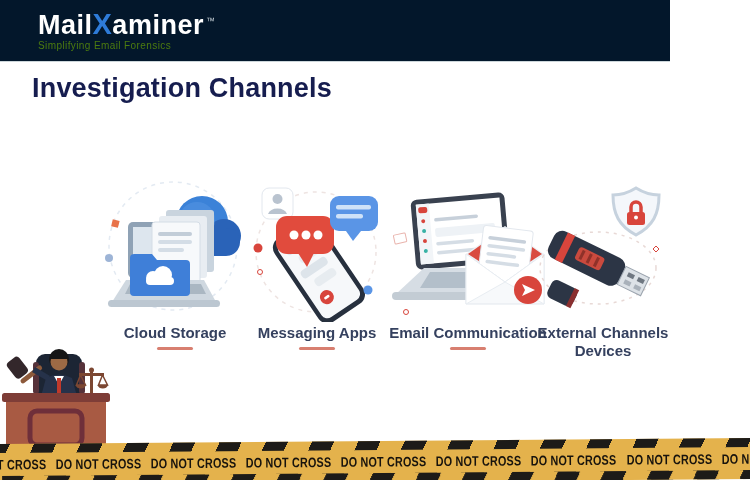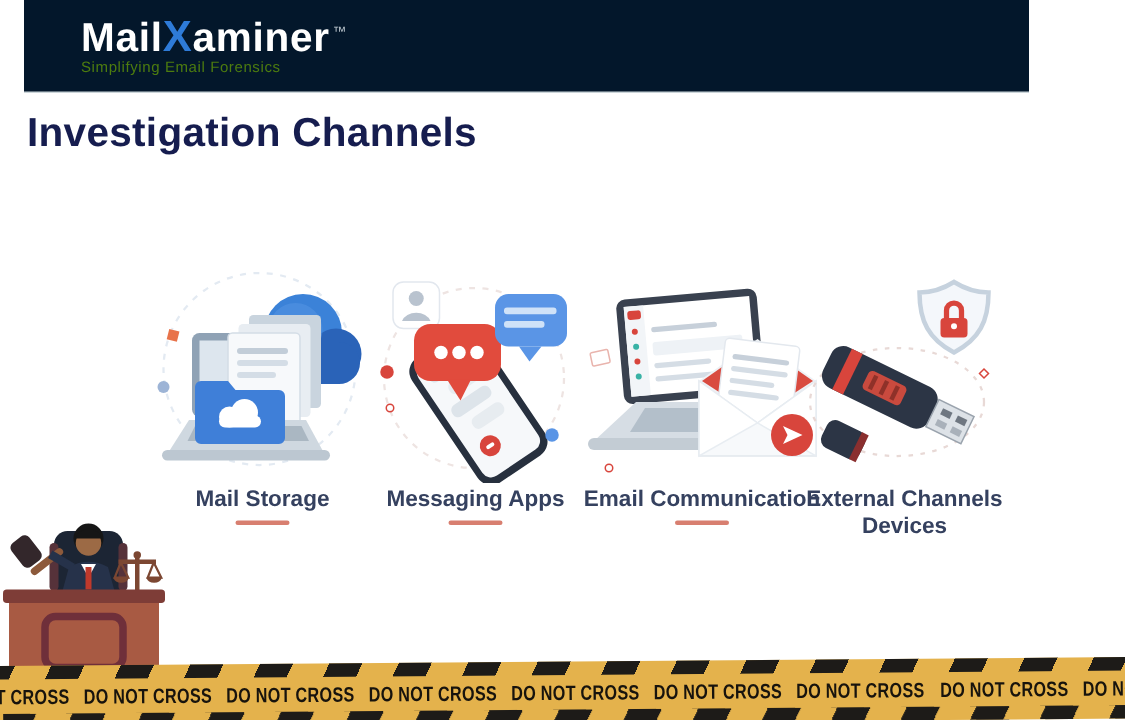--- a/index.html
+++ b/index.html
@@ -5,31 +5,31 @@
   * { margin:0; padding:0; box-sizing:border-box; }
   body { background:#555; font-family:"Liberation Sans", sans-serif; }
   #frame {
     position:relative; width:750px; height:480px; background:#ffffff;
     overflow:hidden; margin:0 auto;
   }
 
   
   .header {
     position:absolute; left:0; top:0; width:670px; height:62px;
-    background:#03172b; border-bottom:1px solid #ccd6da;margin-left:16px;
+    background:#03172b; border-bottom:1px solid #ccd6da;
   }
   .logo { position:absolute; left:38px; top:7px; }
   .logo-line1 { font-size:27px; font-weight:bold; color:#ffffff; letter-spacing:0.5px; line-height:28px; }
   .logo-x { color:#2e7bd8; font-size:29px; }
   .logo-tm { font-size:9px; color:#c3cdd4; vertical-align:super; margin-left:2px; font-weight:normal; }
   .logo-tagline { font-size:10px; color:#4d7c0f; letter-spacing:0.4px; margin-top:1px; font-weight:normal; }
 
   
   .page-title {
-    position:absolute; left:18px; top:73px;
+    position:absolute; left:32px; top:73px;
     font-size:27px; font-weight:bold; color:#161d4f; letter-spacing:0.2px;
   }
 
   
   .channel { position:absolute; top:162px; text-align:center; }
   .channel .illo { position:relative; height:160px; display:flex; align-items:flex-end; justify-content:center; }
   .channel .label {
     font-size:15px; font-weight:bold; color:#35415f; line-height:18px; margin-top:2px;
   }
   .channel .underline { width:36px; height:2.5px; background:#d87f70; margin:5px auto 0; border-radius:2px; }
@@ -102,21 +102,21 @@
         <path d="M12 136 L116 136 L104 114 L26 114 z" fill="#cfd8e0"></path>
         <path d="M30 118 L101 118 L106 128 L25 128 z" fill="#aab7c2"></path>
         <rect x="8" y="134" width="112" height="7" rx="3.5" fill="#bcc7d1"></rect>
 
         <path d="M30 88 h22 l5 6 h29 a4 4 0 0 1 4 4 v28 a4 4 0 0 1 -4 4 h-52 a4 4 0 0 1 -4 -4 v-34 a4 4 0 0 1 4 -4 z" fill="#3f7fd8"></path>
         <circle cx="53" cy="112" r="7" fill="#ffffff"></circle>
         <circle cx="63" cy="109" r="9" fill="#ffffff"></circle>
         <rect x="46" y="111" width="28" height="8" rx="4" fill="#ffffff"></rect>
       </svg>
     </div>
-    <div class="label">Mail Storage</div>
+    <div class="label">Cloud Storage</div>
     <div class="underline"></div>
   </div>
 
   <div class="channel" id="channel-2">
     <div class="illo">
       <svg width="156" height="152" viewBox="0 0 156 152">
 
         <g transform="rotate(-5 70 70)">
           <rect x="24" y="26" width="94" height="70" rx="6" fill="#39414f"></rect>
           <rect x="29" y="31" width="84" height="60" fill="#ffffff"></rect>

